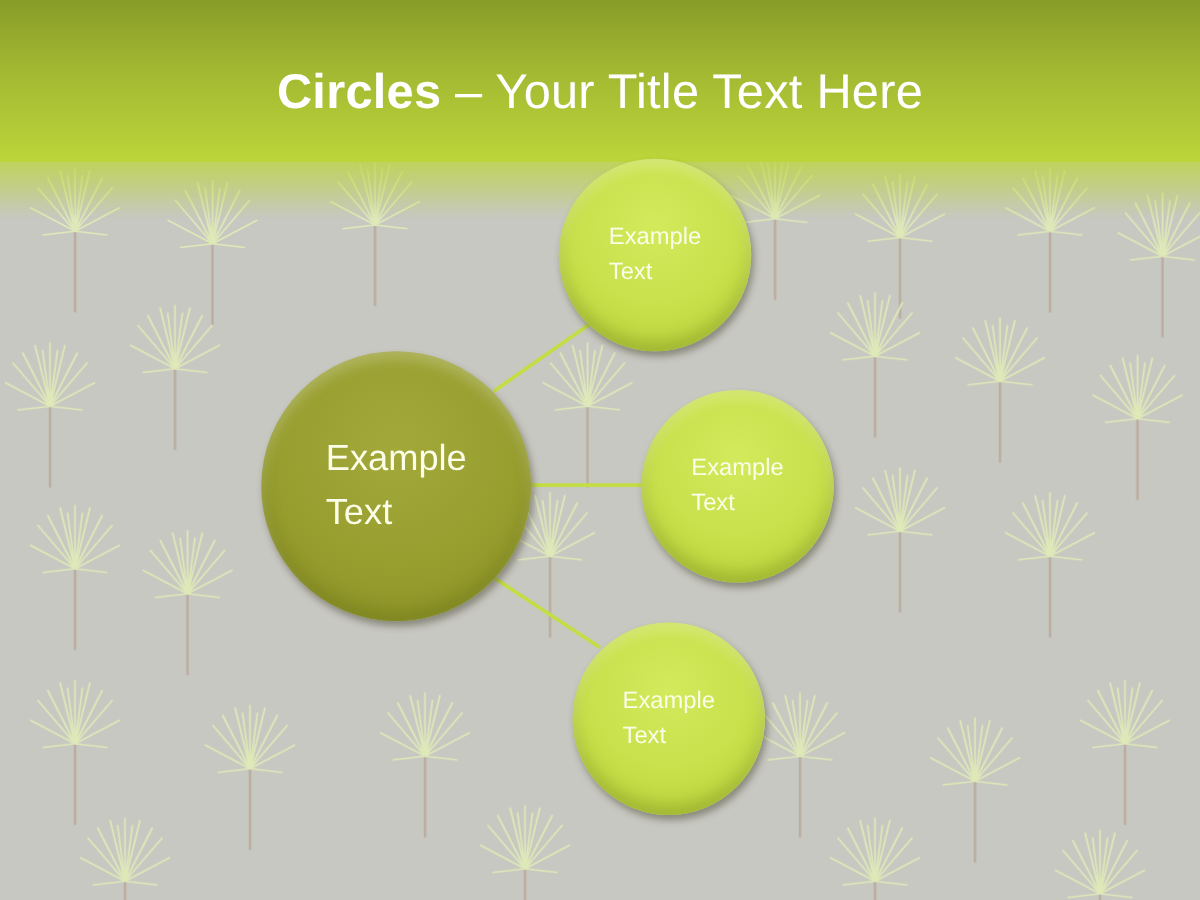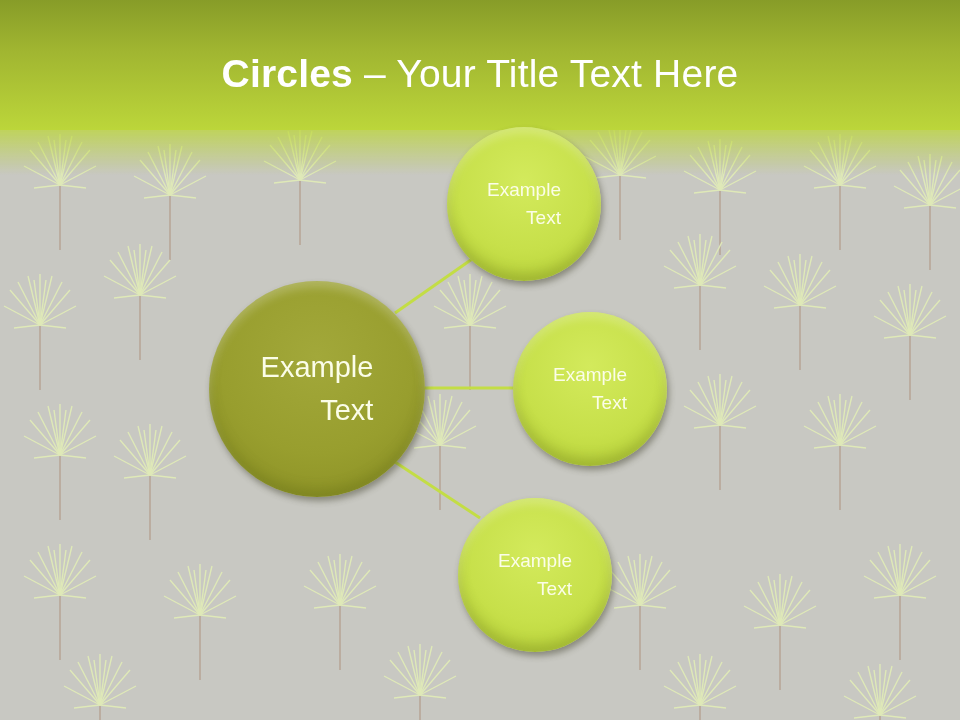--- a/index.html
+++ b/index.html
@@ -6,21 +6,21 @@
   body{width:960px;height:720px;overflow:hidden;position:relative;font-family:"Liberation Sans","DejaVu Sans",sans-serif;}
   .slide{position:absolute;left:0;top:0;width:960px;height:720px;overflow:hidden;background:#c9c9c3;}
   .bg-photo{position:absolute;left:0;top:0;width:960px;height:720px;}
   .header{position:absolute;left:0;top:0;width:960px;height:130px;
     background:linear-gradient(to bottom,#879c28 0%,#a1b631 40%,#bcd63a 100%);}
   .header-fade{position:absolute;left:0;top:130px;width:960px;height:45px;
     background:linear-gradient(to bottom,rgba(188,214,58,0.75),rgba(188,214,58,0));}
   .title{position:absolute;left:0;top:52px;width:960px;text-align:center;color:#fff;font-size:39px;letter-spacing:0.2px;}
   .title b{font-weight:bold;}
   .connectors{position:absolute;left:0;top:0;width:960px;height:720px;}
-  .circle{position:absolute;border-radius:50%;display:flex;align-items:center;justify-content:center;text-align:right;color:#fbfde8;
+  .circle{position:absolute;border-radius:50%;display:flex;align-items:center;justify-content:center;text-align:left;color:#fbfde8;
     box-shadow:2px 4px 6px rgba(60,60,40,0.45), inset 0 6px 10px rgba(255,255,255,0.25), inset 0 -8px 12px rgba(80,90,10,0.25);}
   .circle span{display:block;line-height:1.5;}
   .c-main{left:209px;top:281px;width:216px;height:216px;
     background:radial-gradient(circle at 50% 35%,#a2a83a 0%,#989e2e 55%,#878c22 100%);font-size:29px;}
   .c-small{width:154px;height:154px;
     background:radial-gradient(circle at 50% 35%,#d3ea5c 0%,#c7e04a 55%,#b2cc33 100%);font-size:19px;}
   .c1{left:447px;top:127px;}
   .c2{left:513px;top:312px;}
   .c3{left:458px;top:498px;}
 </style>

